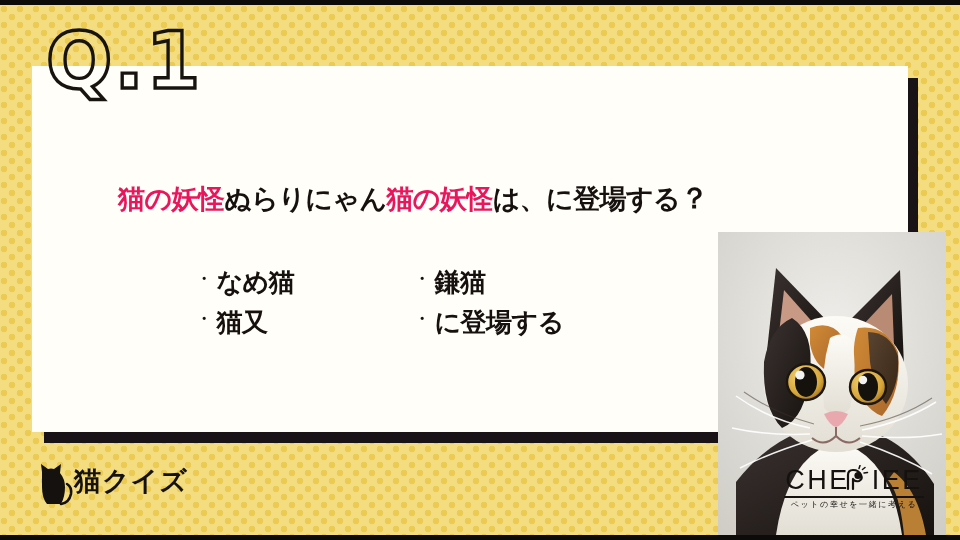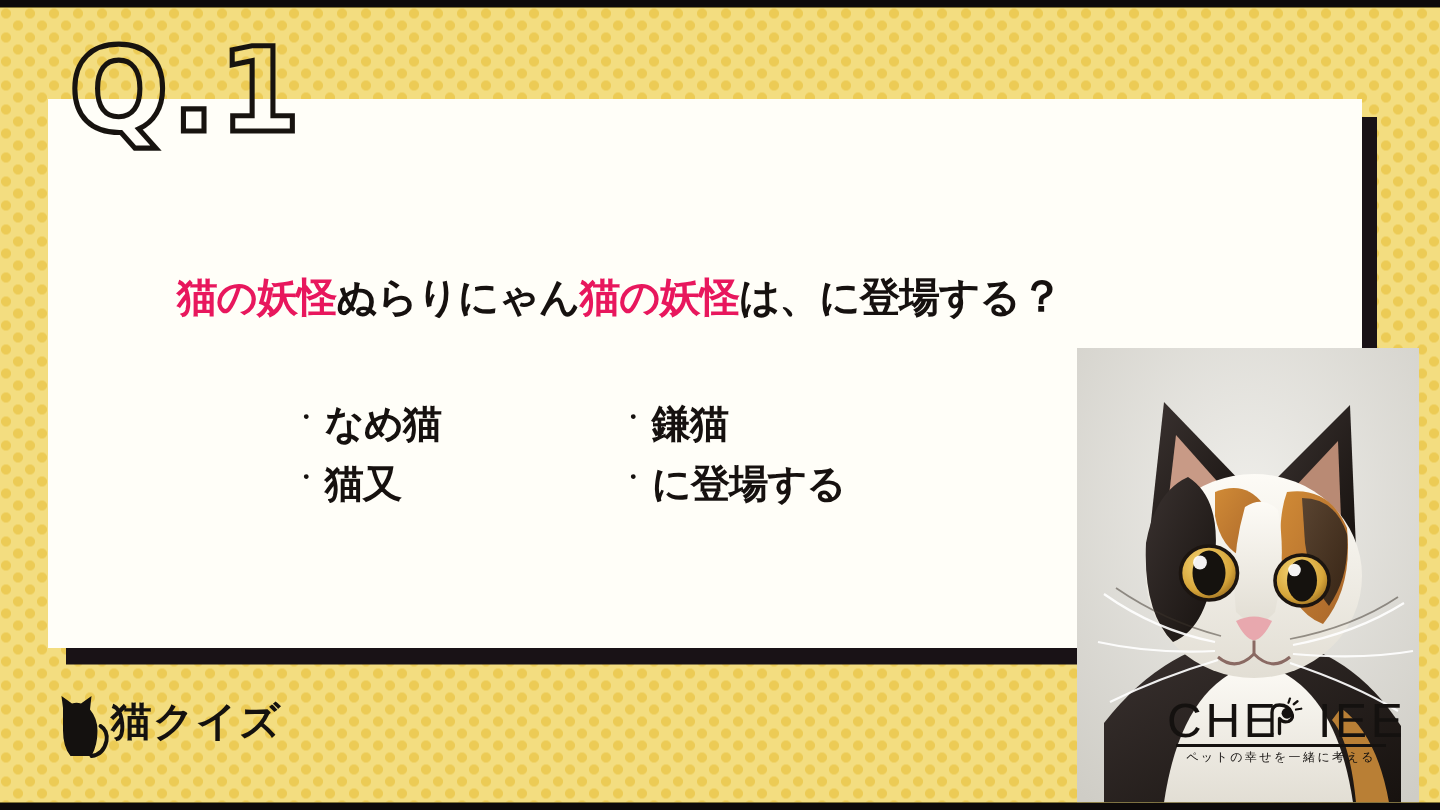--- a/index.html
+++ b/index.html
@@ -139,21 +139,21 @@
   .logo {
     position: absolute;
     left: 778px;
     top: 466px;
     width: 152px;
     z-index: 9;
     text-align: center;
   }
   .logo-main {
     position: relative;
-    font-size: 32px;
+    font-size: 27px;
     line-height: 29px;
     font-weight: 400;
     letter-spacing: 2.5px;
     color: #14110f;
     font-family: "Liberation Sans", sans-serif;
     white-space: nowrap;
   }
   .logo-rule {
     height: 2px;
     background: #14110f;

